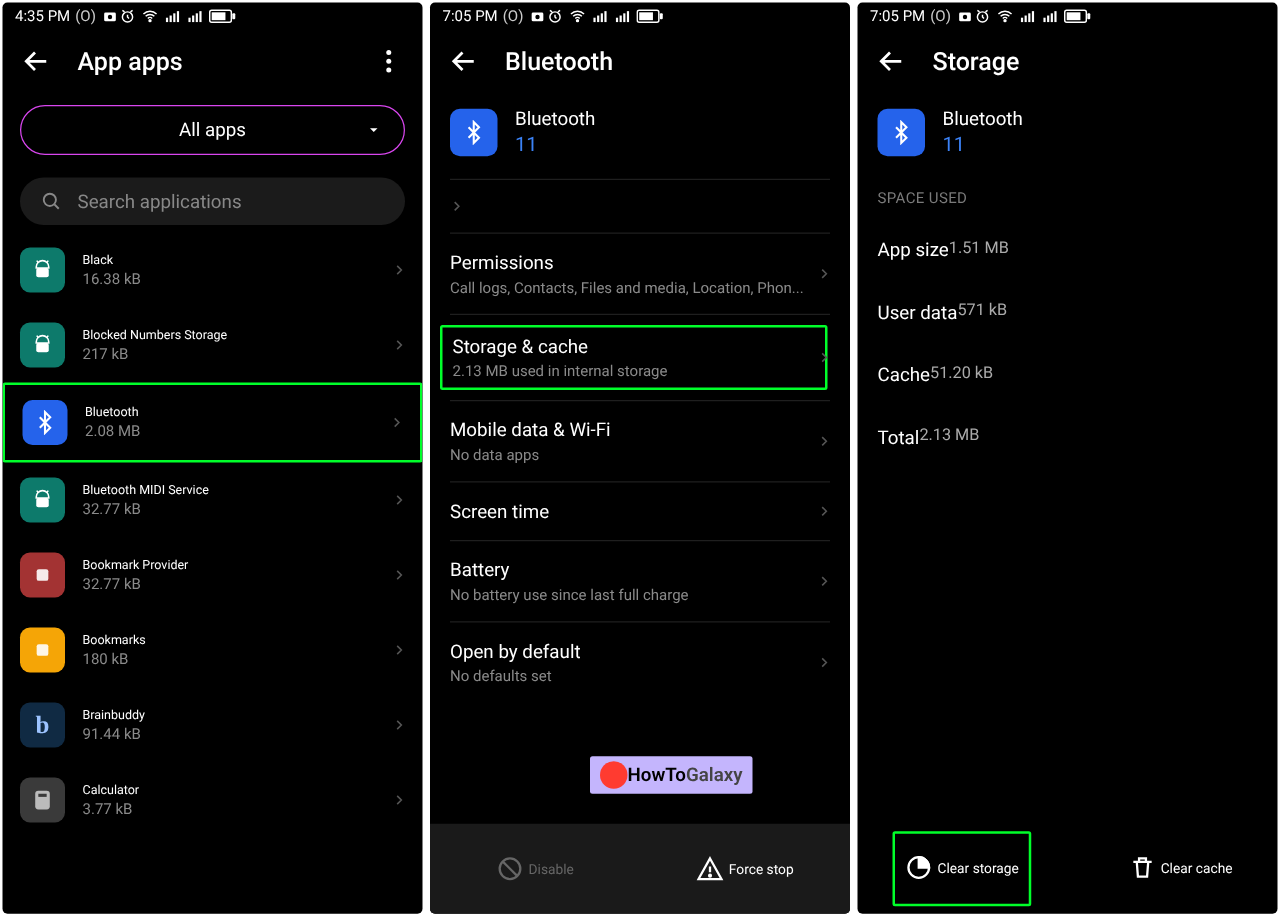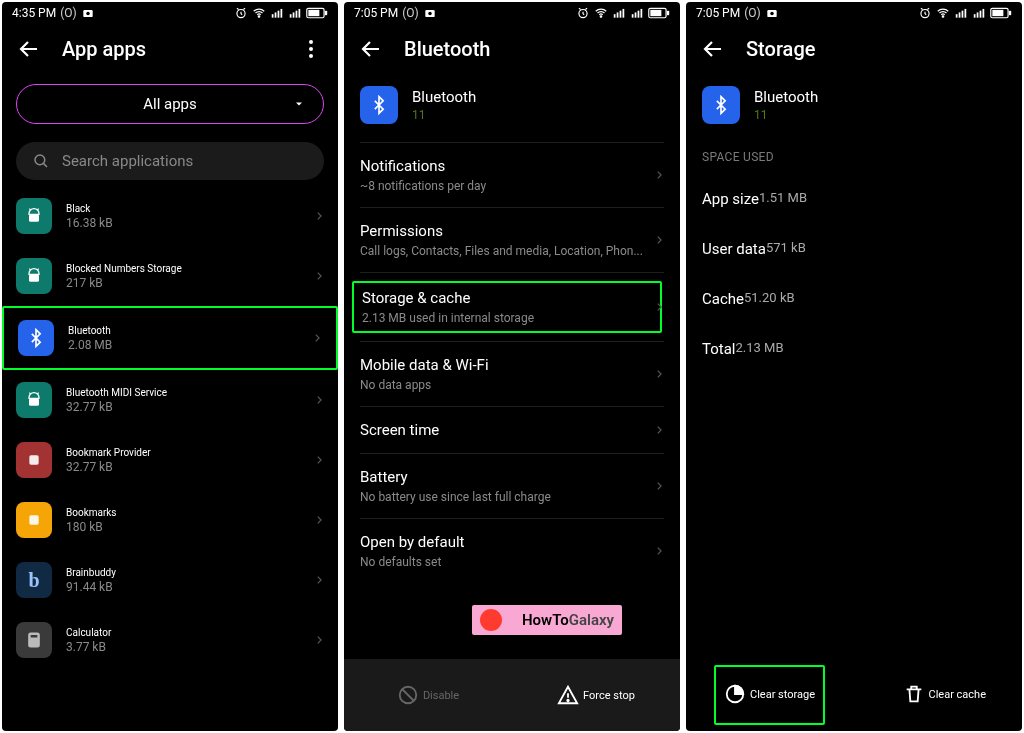--- a/index.html
+++ b/index.html
@@ -1,19 +1,19 @@
 <!DOCTYPE html>
 <html><head>
 <meta charset="utf-8">
 <style>
   * { box-sizing: border-box; margin: 0; padding: 0; font-family: -apple-system, Roboto, "Helvetica Neue", Arial, sans-serif; }
   body { background: #fff; display: flex; gap: 6px; padding: 2px; width: 1024px; height: 733px; overflow: hidden; }
   .phone { flex: 1; background: #000; color: #fff; display: flex; flex-direction: column; position: relative; border-radius: 4px; overflow: hidden; }
   
-  .statusbar { display: flex; align-items: center; justify-content: space-between; padding: 4px 10px 0 10px; font-size: 12px; color: #fff; }
+  .statusbar { display: flex; align-items: center; padding: 4px 10px 0 10px; font-size: 12px; color: #fff; }
   .sb-left { display: flex; align-items: center; gap: 4px; }
   .sb-right { display: flex; align-items: center; gap: 4px; }
   .sb-ic { display:inline-flex; width:14px; height:14px; }
   
   .header { display: flex; align-items: center; padding: 16px 14px 14px 14px; gap: 20px; }
   .back { width: 26px; height: 26px; display:flex; align-items:center; justify-content:center; }
   .header-title { font-size: 20px; font-weight: 500; flex: 1; }
   .menu-dots { width: 26px; height: 26px; display:flex; align-items:center; justify-content:center; flex-direction:column; gap:3px; }
   .menu-dots span { width:4px; height:4px; border-radius:50%; background:#fff; }
   
@@ -32,32 +32,32 @@
   .hl { border: 2px solid #00ff2a; border-radius: 2px; }
   
   .setrow { padding: 14px 16px; display:flex; align-items:center; }
   .setrow .txt { flex:1; min-width:0; }
   .setrow .name { font-size: 15px; }
   .setrow .sub { font-size: 12px; color:#8a8a8a; margin-top:4px; white-space:nowrap; overflow:hidden; text-overflow:ellipsis; }
   .divider { height:1px; background:#1f1f1f; margin: 0 16px; }
   .apphdr { display:flex; align-items:center; gap: 14px; padding: 10px 16px 18px 16px; }
   .apphdr .icon { width:38px; height:38px; border-radius:8px; display:flex; align-items:center; justify-content:center; }
   .apphdr .name { font-size:15px; }
-  .apphdr .sub { font-size:12px; color:#4d7c0f; margin-top:2px; }
+  .apphdr .sub { font-size:16px; color:#3b82f6; margin-top:2px; }
   
   .actionbar { display:flex; height: 72px; }
   .actionbar.dark { background:#1a1a1a; }
   .actionbtn { flex:1; display:flex; flex-direction:row; align-items:center; justify-content:center; gap:4px; font-size:11px; }
   .actionbtn.disabled { color:#666; }
   
   .section-title { color:#7a7a7a; font-size:12px; padding: 8px 16px 10px 16px; letter-spacing:0.3px; }
   .kv { display:flex; justify-content:flex-start; padding: 16px 16px; font-size:15px; }
   .kv .v { color:#aaa; font-size:13px; }
   
-  .watermark { position:absolute; display:flex; align-items:center; background:#f9a8d4; color:#000; padding:4px 8px; font-size:15px; font-weight:600; border-radius:2px; gap:20px; }
+  .watermark { position:absolute; display:flex; align-items:center; background:#c4b5fd; color:#000; padding:4px 8px; font-size:15px; font-weight:600; border-radius:2px; gap:0; }
   .watermark .wm-logo { width:22px; height:22px; background:#ff3b30; border-radius:50%; position:relative; }
   .watermark .hg { color:#444; }
   svg { display:block; }
 </style>
 </head>
 <body>
 
 <div class="phone">
   <div class="statusbar">
     <div class="sb-left">
@@ -345,24 +345,20 @@
     </div>
     <div>
       <div class="name">Bluetooth</div>
       <div class="sub">11</div>
     </div>
   </div>
   <div class="divider"></div>
 
   <div class="list" id="midlist">
       <div class="setrow">
-        <div class="txt">
-          <div class="name">Notifications</div>
-          <div class="sub">~8 notifications per day</div>
-        </div>
         <div class="chev">
           <svg width="10" height="14" viewBox="0 0 24 24" fill="none" stroke="#555" stroke-width="3">
             <path d="M9 4l8 8-8 8"></path>
           </svg>
         </div>
       </div>
       <div class="divider"></div>
       <div class="setrow">
         <div class="txt">
           <div class="name">Permissions</div>

